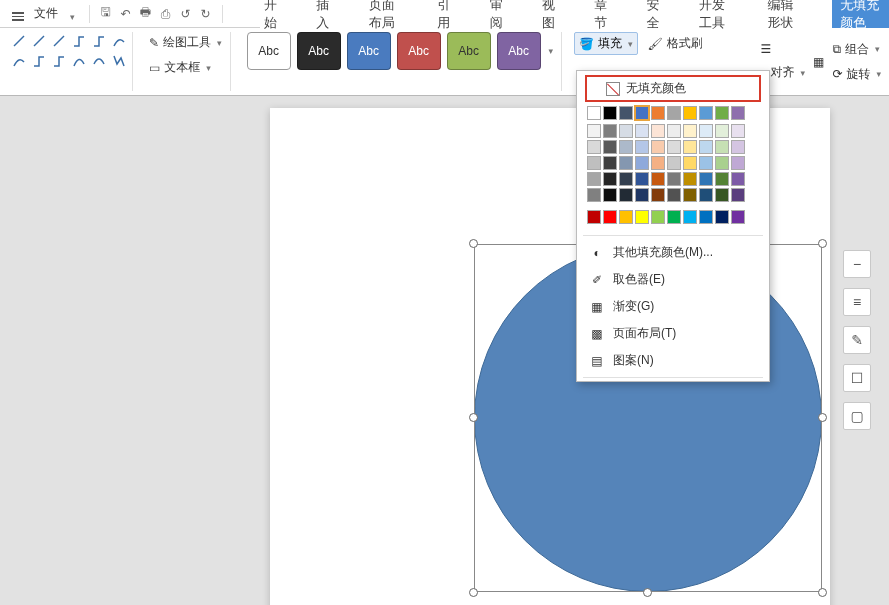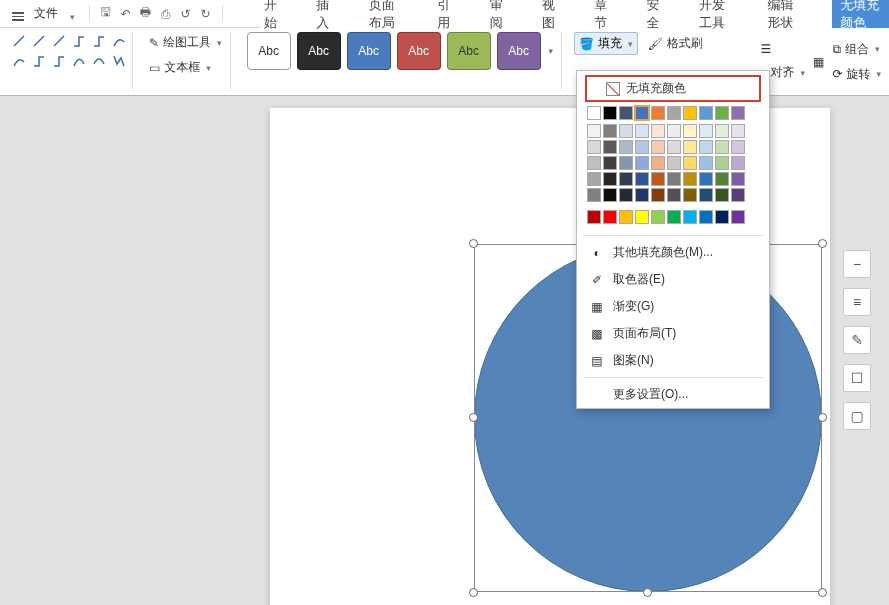--- a/index.html
+++ b/index.html
@@ -375,17 +375,13 @@
   </div>
   <div class="menu-item">
     <span class="mi-icon">▩</span>
     <span>页面布局(T)</span>
   </div>
   <div class="menu-item">
     <span class="mi-icon">▤</span>
     <span>图案(N)</span>
   </div>
   <div class="msep"></div>
-  <div class="menu-item">
-    <span class="mi-icon"></span>
-    <span>更多设置(O)...</span>
-  </div>
 </div>
 
 </body></html>

